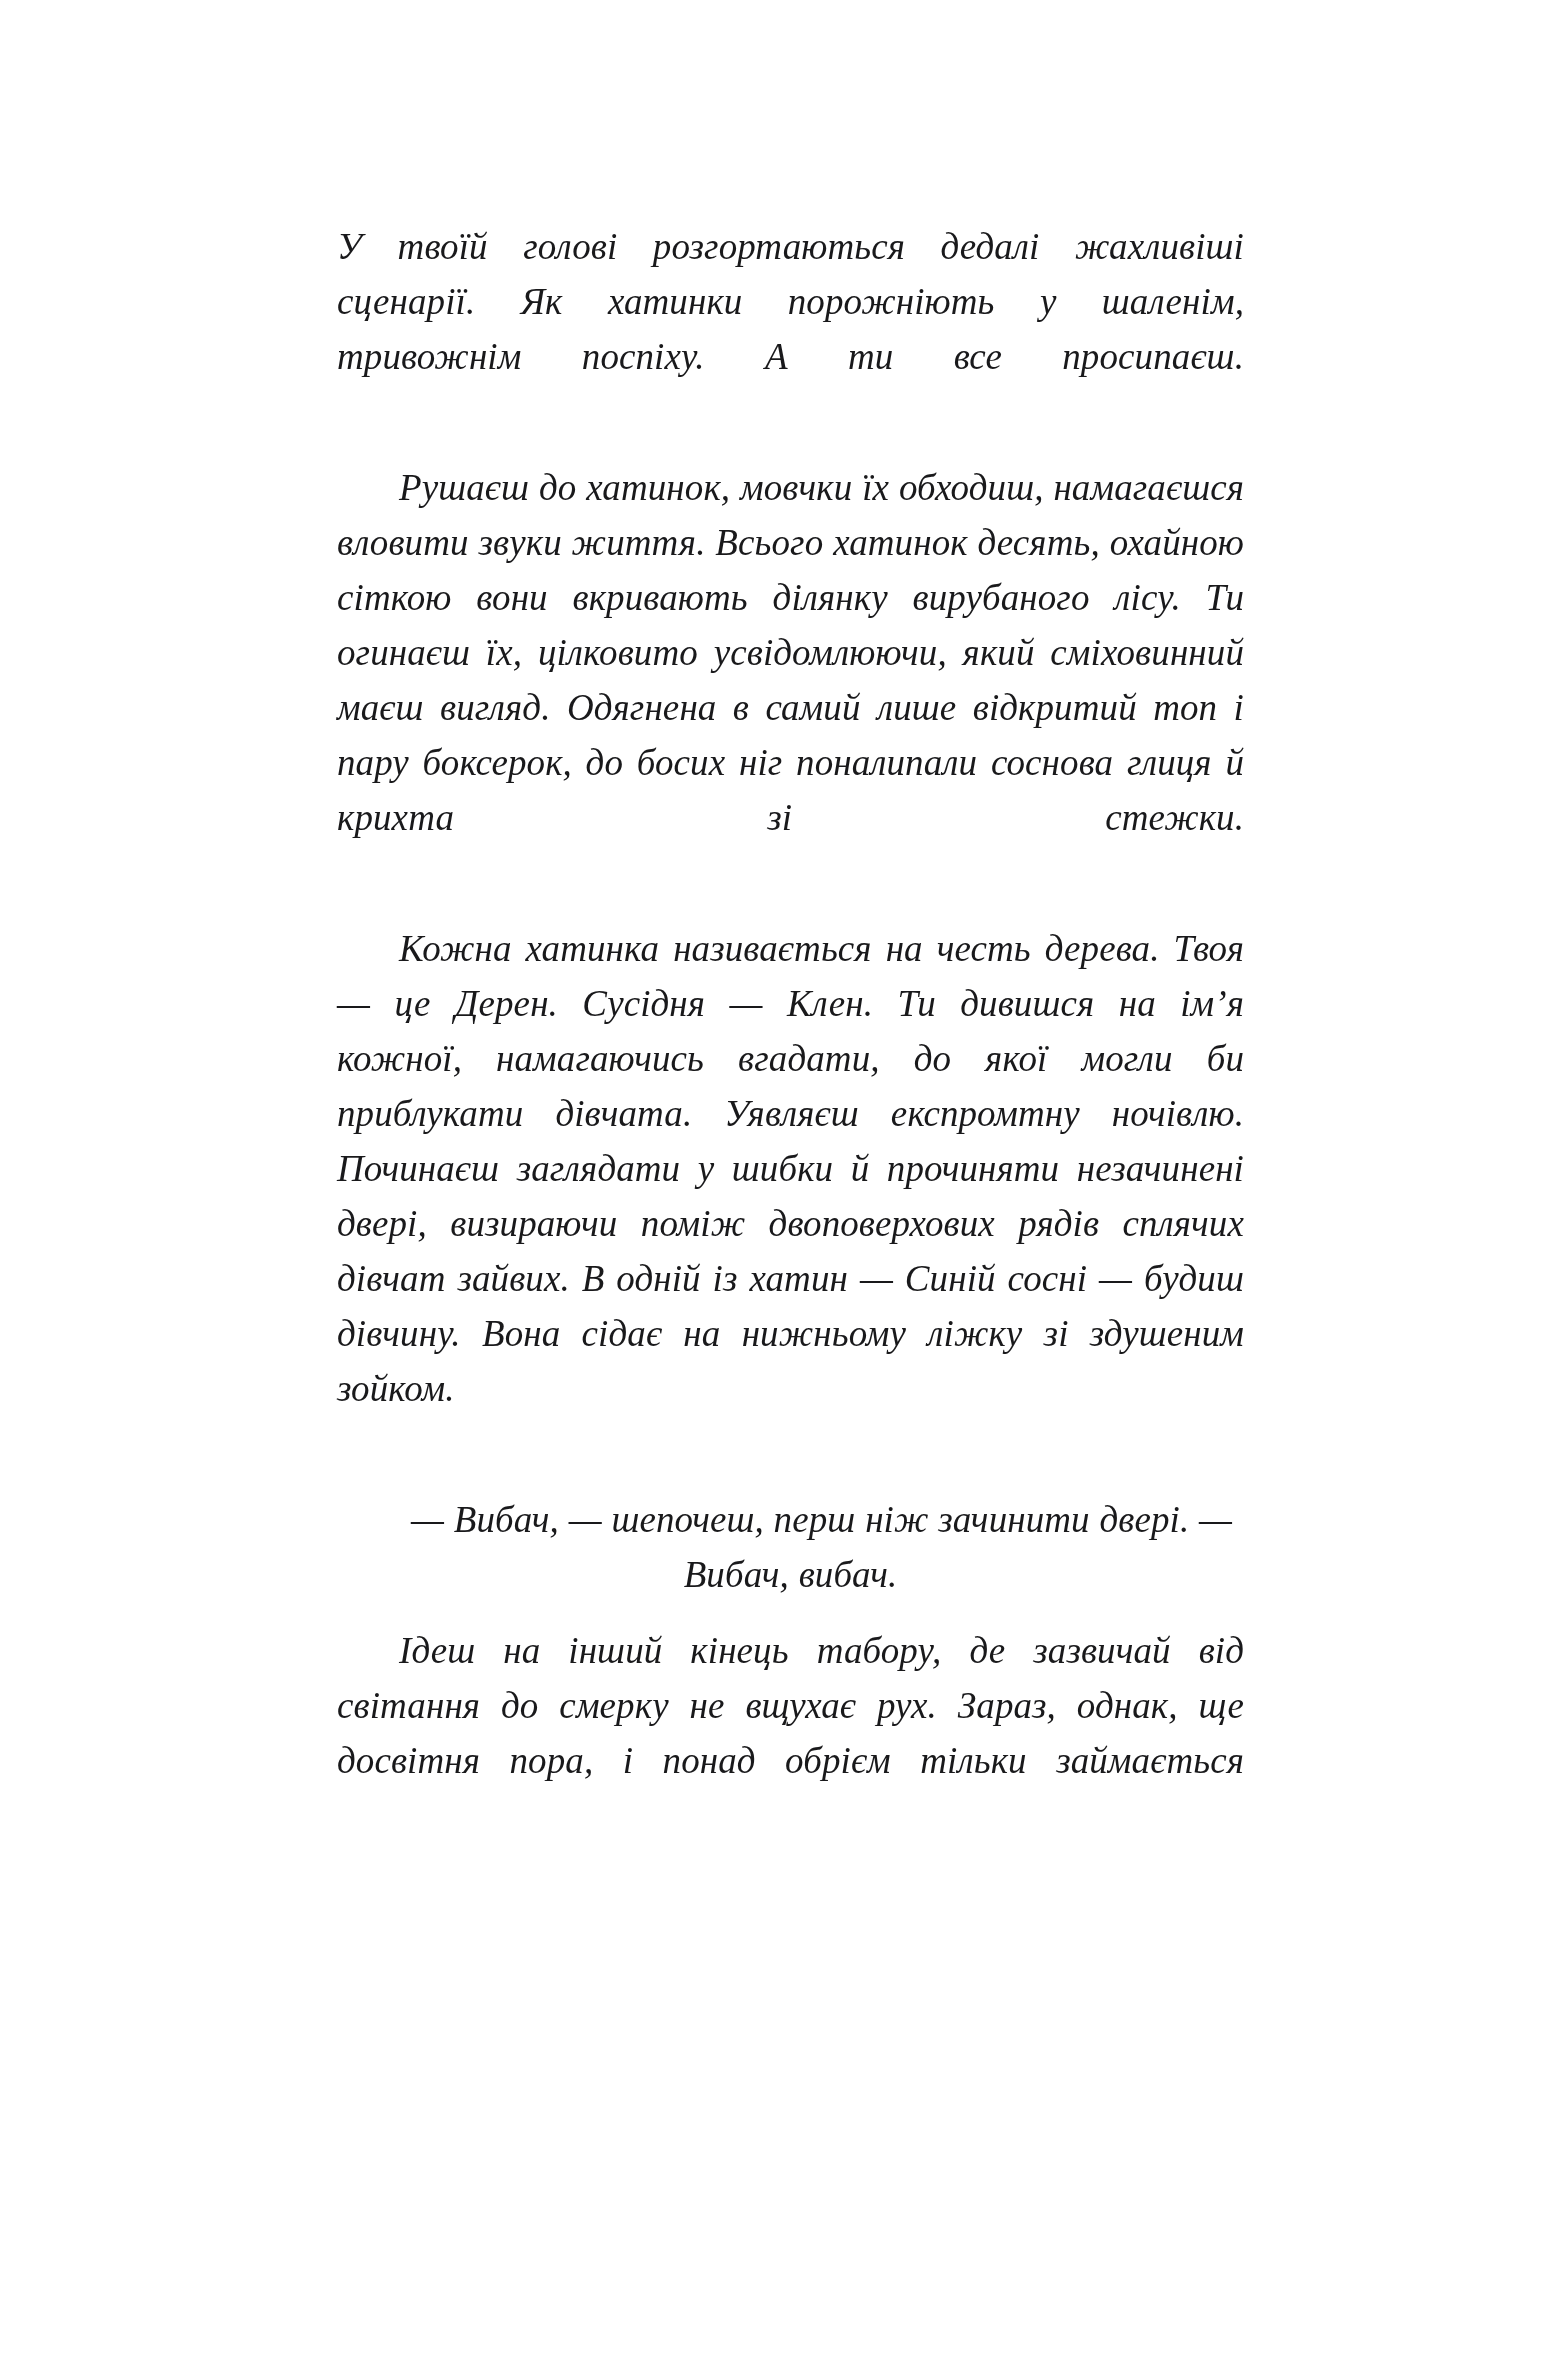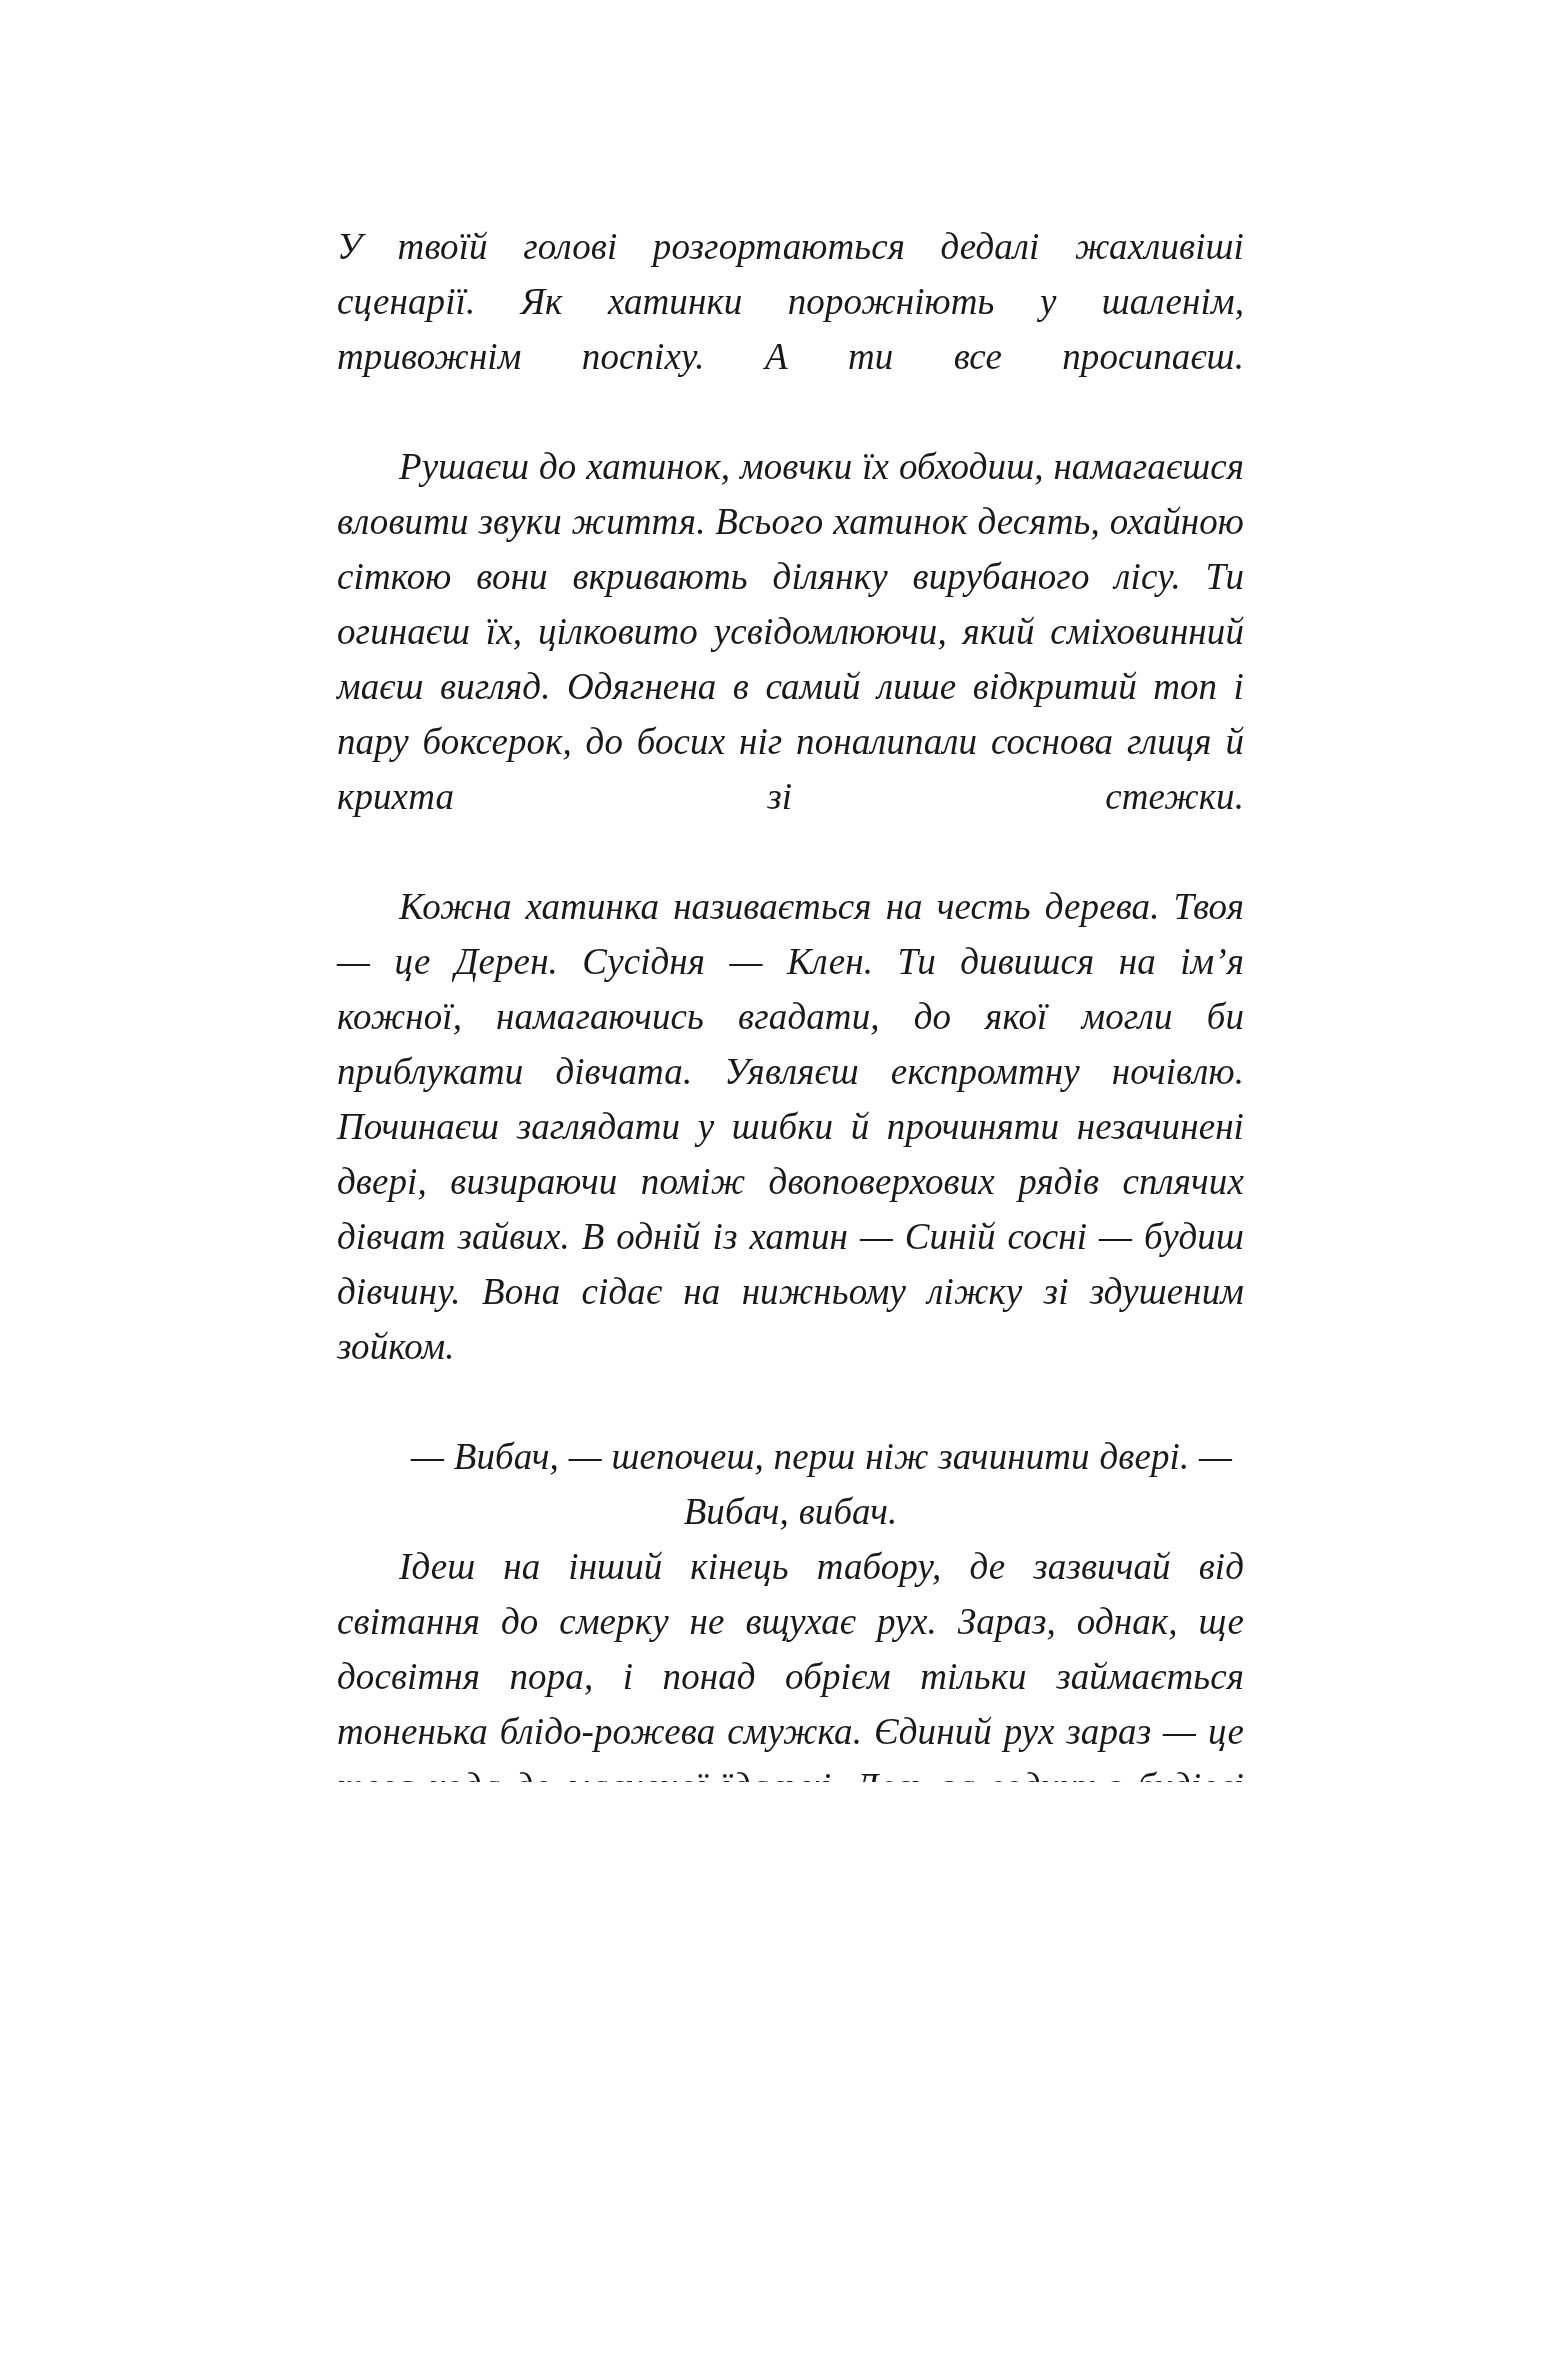--- a/index.html
+++ b/index.html
@@ -37,20 +37,21 @@
     text-align: justify;
     text-justify: inter-word;
     -webkit-hyphens: none;
     hyphens: none;
     letter-spacing: 0.1px;
     word-spacing: 0.4px;
   }
 
   .para.indent {
     text-indent: 62px;
+    margin-top: 21px;
   }
 
   
   .para::after {
     content: "";
     display: inline-block;
     width: 100%;
   }
 
   .para.no-justify {

